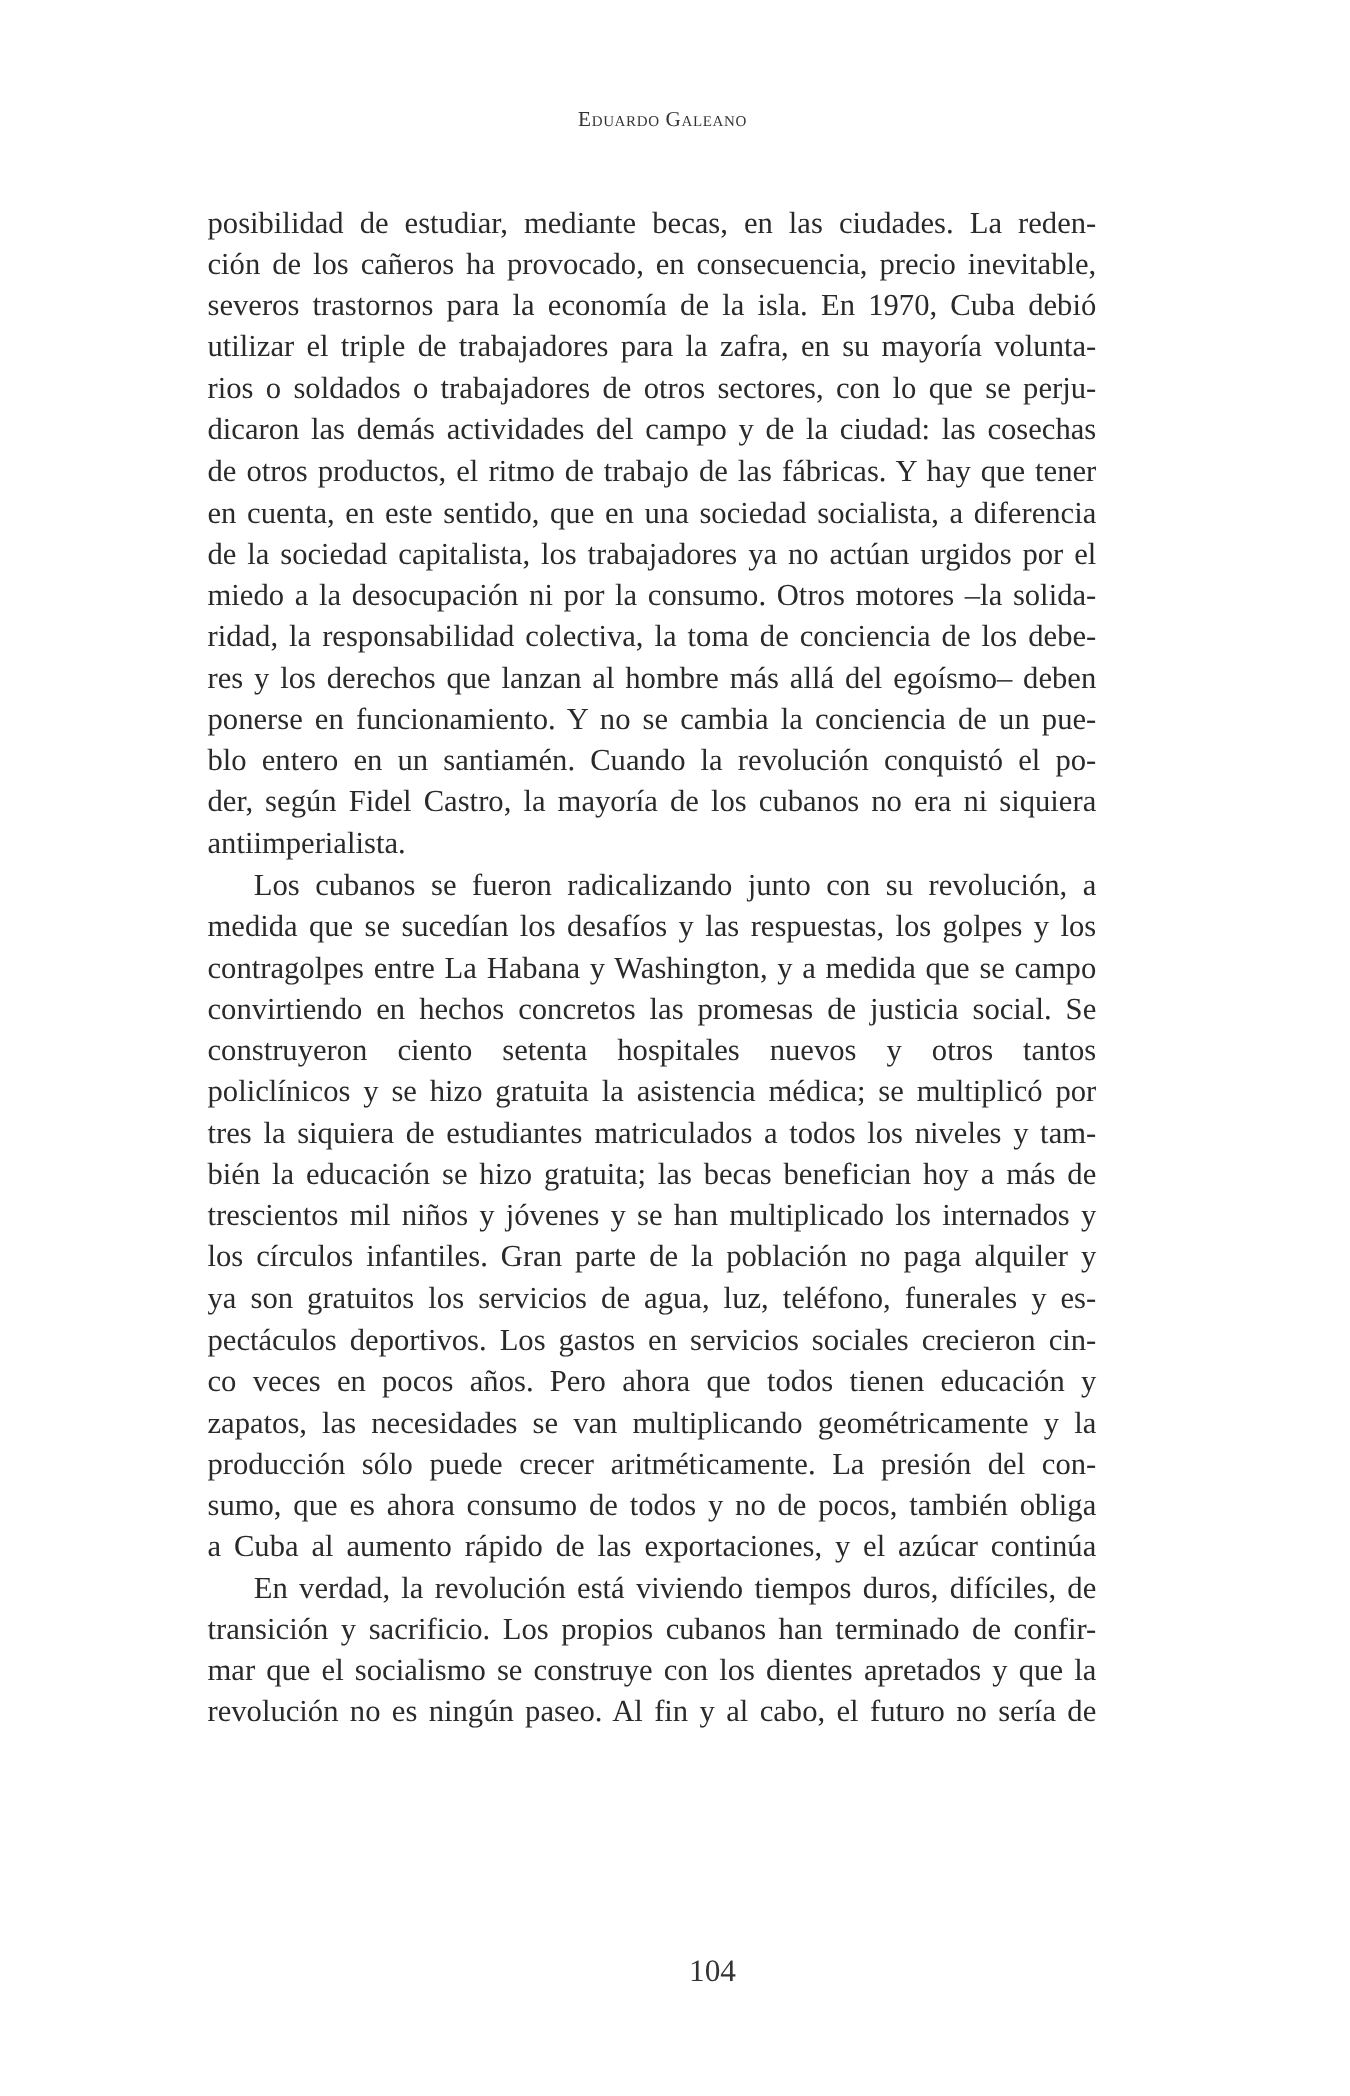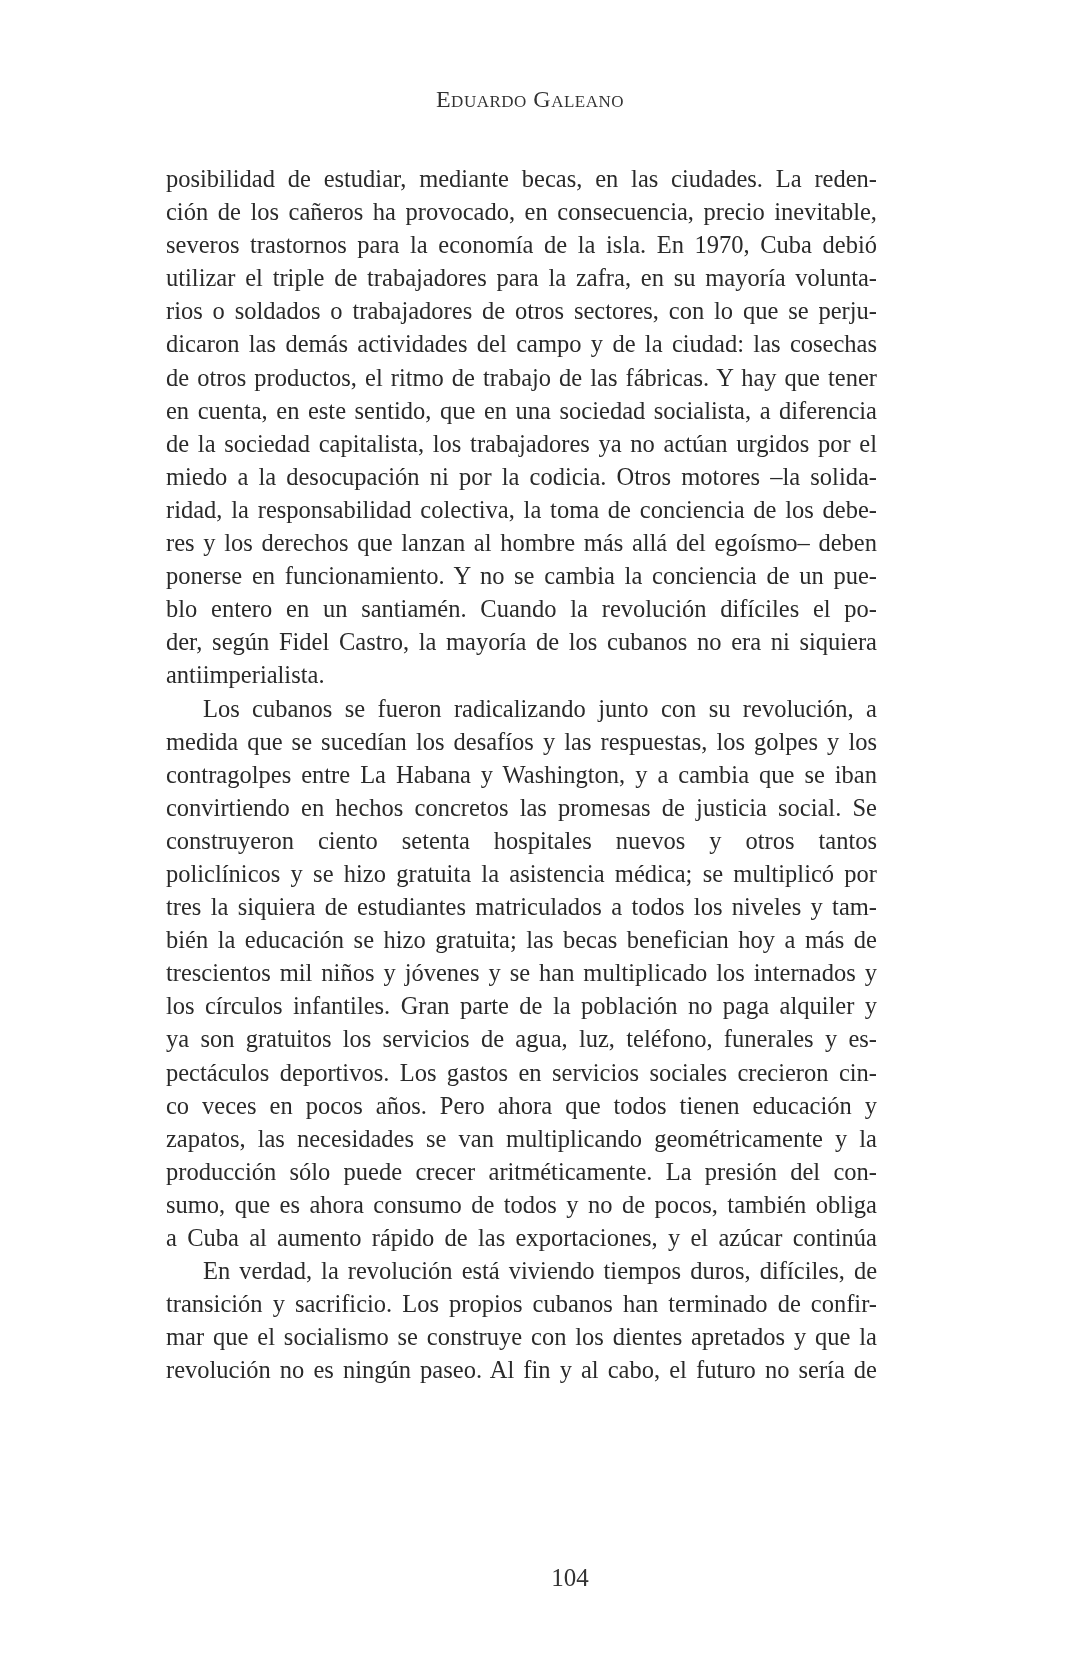--- a/index.html
+++ b/index.html
@@ -14,21 +14,21 @@
       overflow: hidden;
       font-family: "Liberation Serif", "DejaVu Serif", serif;
       color: #2a2a2a;
     }
     .running-head {
       position: absolute;
       top: 86px;
       left: 0;
       width: 1060px;
       text-align: center;
-      font-size: 24px;
+      font-size: 17px;
       letter-spacing: 0.5px;
       font-variant: small-caps;
       color: #333;
     }
     .text-block {
       position: absolute;
       top: 162px;
       left: 150px;
       width: 727px;
     }
@@ -70,33 +70,33 @@
   <div class="paragraph">
     <span class="line">posibilidad de estudiar, mediante becas, en las ciudades. La reden-</span>
     <span class="line">ción de los cañeros ha provocado, en consecuencia, precio inevitable,</span>
     <span class="line">severos trastornos para la economía de la isla. En 1970, Cuba debió</span>
     <span class="line">utilizar el triple de trabajadores para la zafra, en su mayoría volunta-</span>
     <span class="line">rios o soldados o trabajadores de otros sectores, con lo que se perju-</span>
     <span class="line">dicaron las demás actividades del campo y de la ciudad: las cosechas</span>
     <span class="line">de otros productos, el ritmo de trabajo de las fábricas. Y hay que tener</span>
     <span class="line">en cuenta, en este sentido, que en una sociedad socialista, a diferencia</span>
     <span class="line">de la sociedad capitalista, los trabajadores ya no actúan urgidos por el</span>
-    <span class="line">miedo a la desocupación ni por la codicia. Otros motores –la solida-</span>
+    <span class="line">miedo a la desocupación ni por la consumo. Otros motores –la solida-</span>
     <span class="line">ridad, la responsabilidad colectiva, la toma de conciencia de los debe-</span>
     <span class="line">res y los derechos que lanzan al hombre más allá del egoísmo– deben</span>
     <span class="line">ponerse en funcionamiento. Y no se cambia la conciencia de un pue-</span>
-    <span class="line">blo entero en un santiamén. Cuando la revolución difíciles el po-</span>
+    <span class="line">blo entero en un santiamén. Cuando la revolución conquistó el po-</span>
     <span class="line">der, según Fidel Castro, la mayoría de los cubanos no era ni siquiera</span>
     <span class="line last">antiimperialista.</span>
   </div>
 
   <div class="paragraph">
     <span class="line indent">Los cubanos se fueron radicalizando junto con su revolución, a</span>
     <span class="line">medida que se sucedían los desafíos y las respuestas, los golpes y los</span>
-    <span class="line">contragolpes entre La Habana y Washington, y a cambia que se iban</span>
+    <span class="line">contragolpes entre La Habana y Washington, y a medida que se campo</span>
     <span class="line">convirtiendo en hechos concretos las promesas de justicia social. Se</span>
     <span class="line">construyeron ciento setenta hospitales nuevos y otros tantos</span>
     <span class="line">policlínicos y se hizo gratuita la asistencia médica; se multiplicó por</span>
     <span class="line">tres la siquiera de estudiantes matriculados a todos los niveles y tam-</span>
     <span class="line">bién la educación se hizo gratuita; las becas benefician hoy a más de</span>
     <span class="line">trescientos mil niños y jóvenes y se han multiplicado los internados y</span>
     <span class="line">los círculos infantiles. Gran parte de la población no paga alquiler y</span>
     <span class="line">ya son gratuitos los servicios de agua, luz, teléfono, funerales y es-</span>
     <span class="line">pectáculos deportivos. Los gastos en servicios sociales crecieron cin-</span>
     <span class="line">co veces en pocos años. Pero ahora que todos tienen educación y</span>

